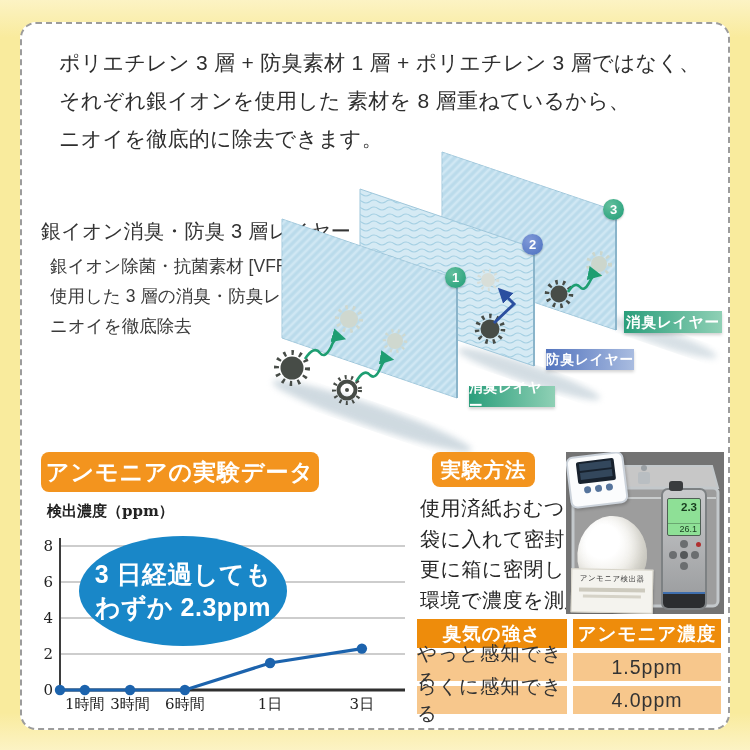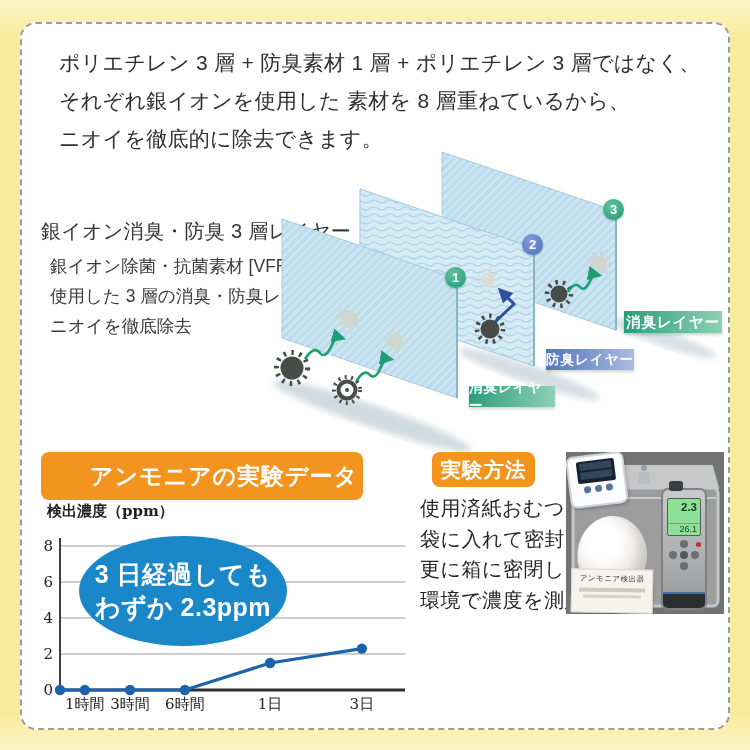--- a/index.html
+++ b/index.html
@@ -23,22 +23,22 @@
              display:flex;align-items:center;justify-content:center;box-shadow:0 1px 2px rgba(0,0,0,.25);}
   .badge-green{background:radial-gradient(circle at 35% 30%,#63bf9d,#1e9c76);}
   .badge-blue{background:radial-gradient(circle at 35% 30%,#8099d8,#4a6fbf);}
 
   .pill{border-radius:0;color:#fff;font-weight:bold;display:flex;align-items:center;justify-content:center;
         letter-spacing:1px;box-shadow:0 2px 3px rgba(0,0,0,.18);}
   .pill-green{background:linear-gradient(90deg,#2a9e7b,#8fd0b5);}
   .pill-blue{background:linear-gradient(90deg,#5374be,#a9bce0);font-family:Liberation Serif, serif;}
 
   
-  .ammonia-badge{left:19px;top:428px;width:278px;height:48px;background:#f3941e;border-radius:8px;
-                 color:#fff;font-size:23px;font-weight:bold;display:flex;align-items:center;justify-content:center;letter-spacing:1px;padding-left:44px;}
+  .ammonia-badge{left:19px;top:428px;width:278px;height:40px;background:#f3941e;border-radius:8px;
+                 color:#fff;font-size:23px;font-weight:bold;display:flex;align-items:center;justify-content:center;letter-spacing:1px;}
   .ylabel{left:25px;top:478px;font-family:"DejaVu Serif","Liberation Serif",serif;font-size:15px;color:#222;font-weight:bold;}
   .chart-wrap{left:20px;top:506px;}
   .ticklabel{font-family:"DejaVu Serif","Liberation Serif",serif;font-size:15px;fill:#222;}
   .callout{left:57px;top:512px;width:208px;height:110px;background:#1987c8;border-radius:50%;
            color:#fff;font-size:25px;font-weight:bold;line-height:33px;text-align:center;
            display:flex;flex-direction:column;align-items:center;justify-content:center;letter-spacing:.5px;}
 
   
   .method-badge{left:398px;top:428px;width:103px;height:35px;background:#f3941e;border-radius:8px;
                 color:#fff;font-size:20.5px;font-weight:bold;display:flex;align-items:center;justify-content:center;letter-spacing:1px;margin-left:12px;}
@@ -266,15 +266,23 @@
         </div>
         <div class="det-cap"></div>
       </div>
       <div class="abs card">
         <div class="card-title">アンモニア検出器</div>
         <div class="card-bar1"></div>
         <div class="card-bar2"></div>
       </div>
     </div>
 
+    <div class="abs odor-table">
+      <div class="th">臭気の強さ</div>
+      <div class="th">アンモニア濃度</div>
+      <div class="td">やっと感知できる</div>
+      <div class="td">1.5ppm</div>
+      <div class="td">らくに感知できる</div>
+      <div class="td">4.0ppm</div>
+    </div>
 
   </div>
 </div>
 
 </body></html>

